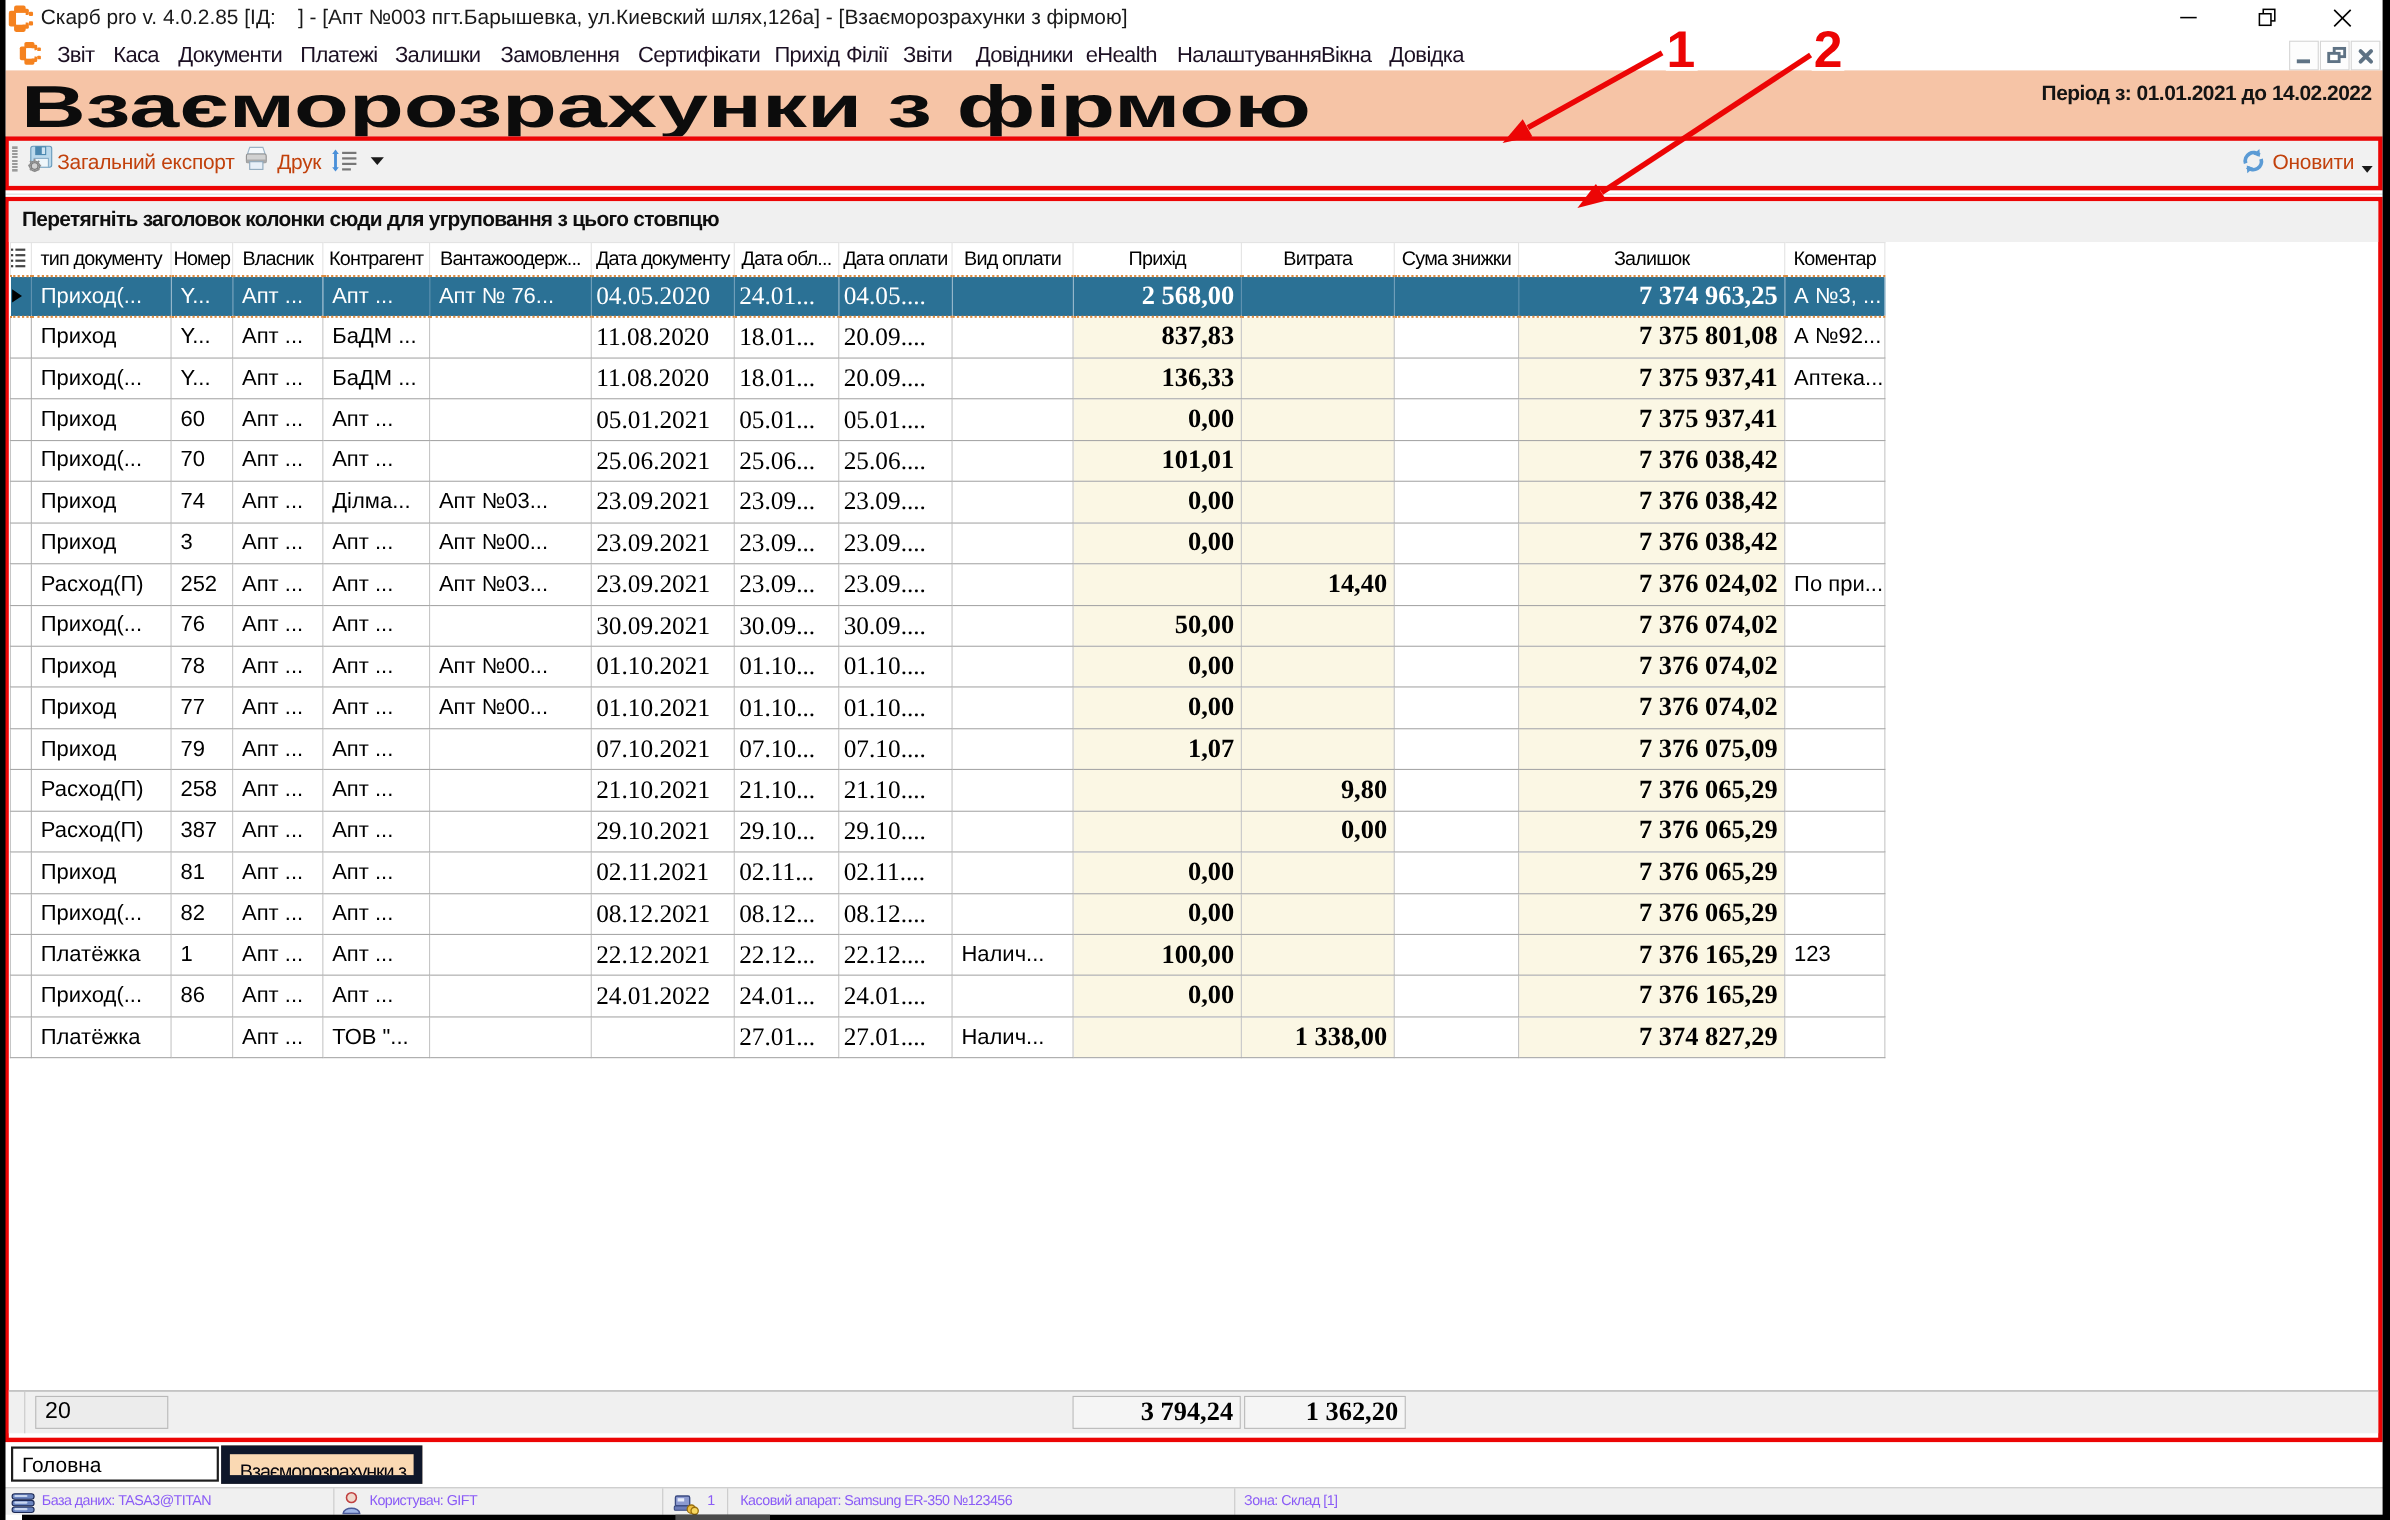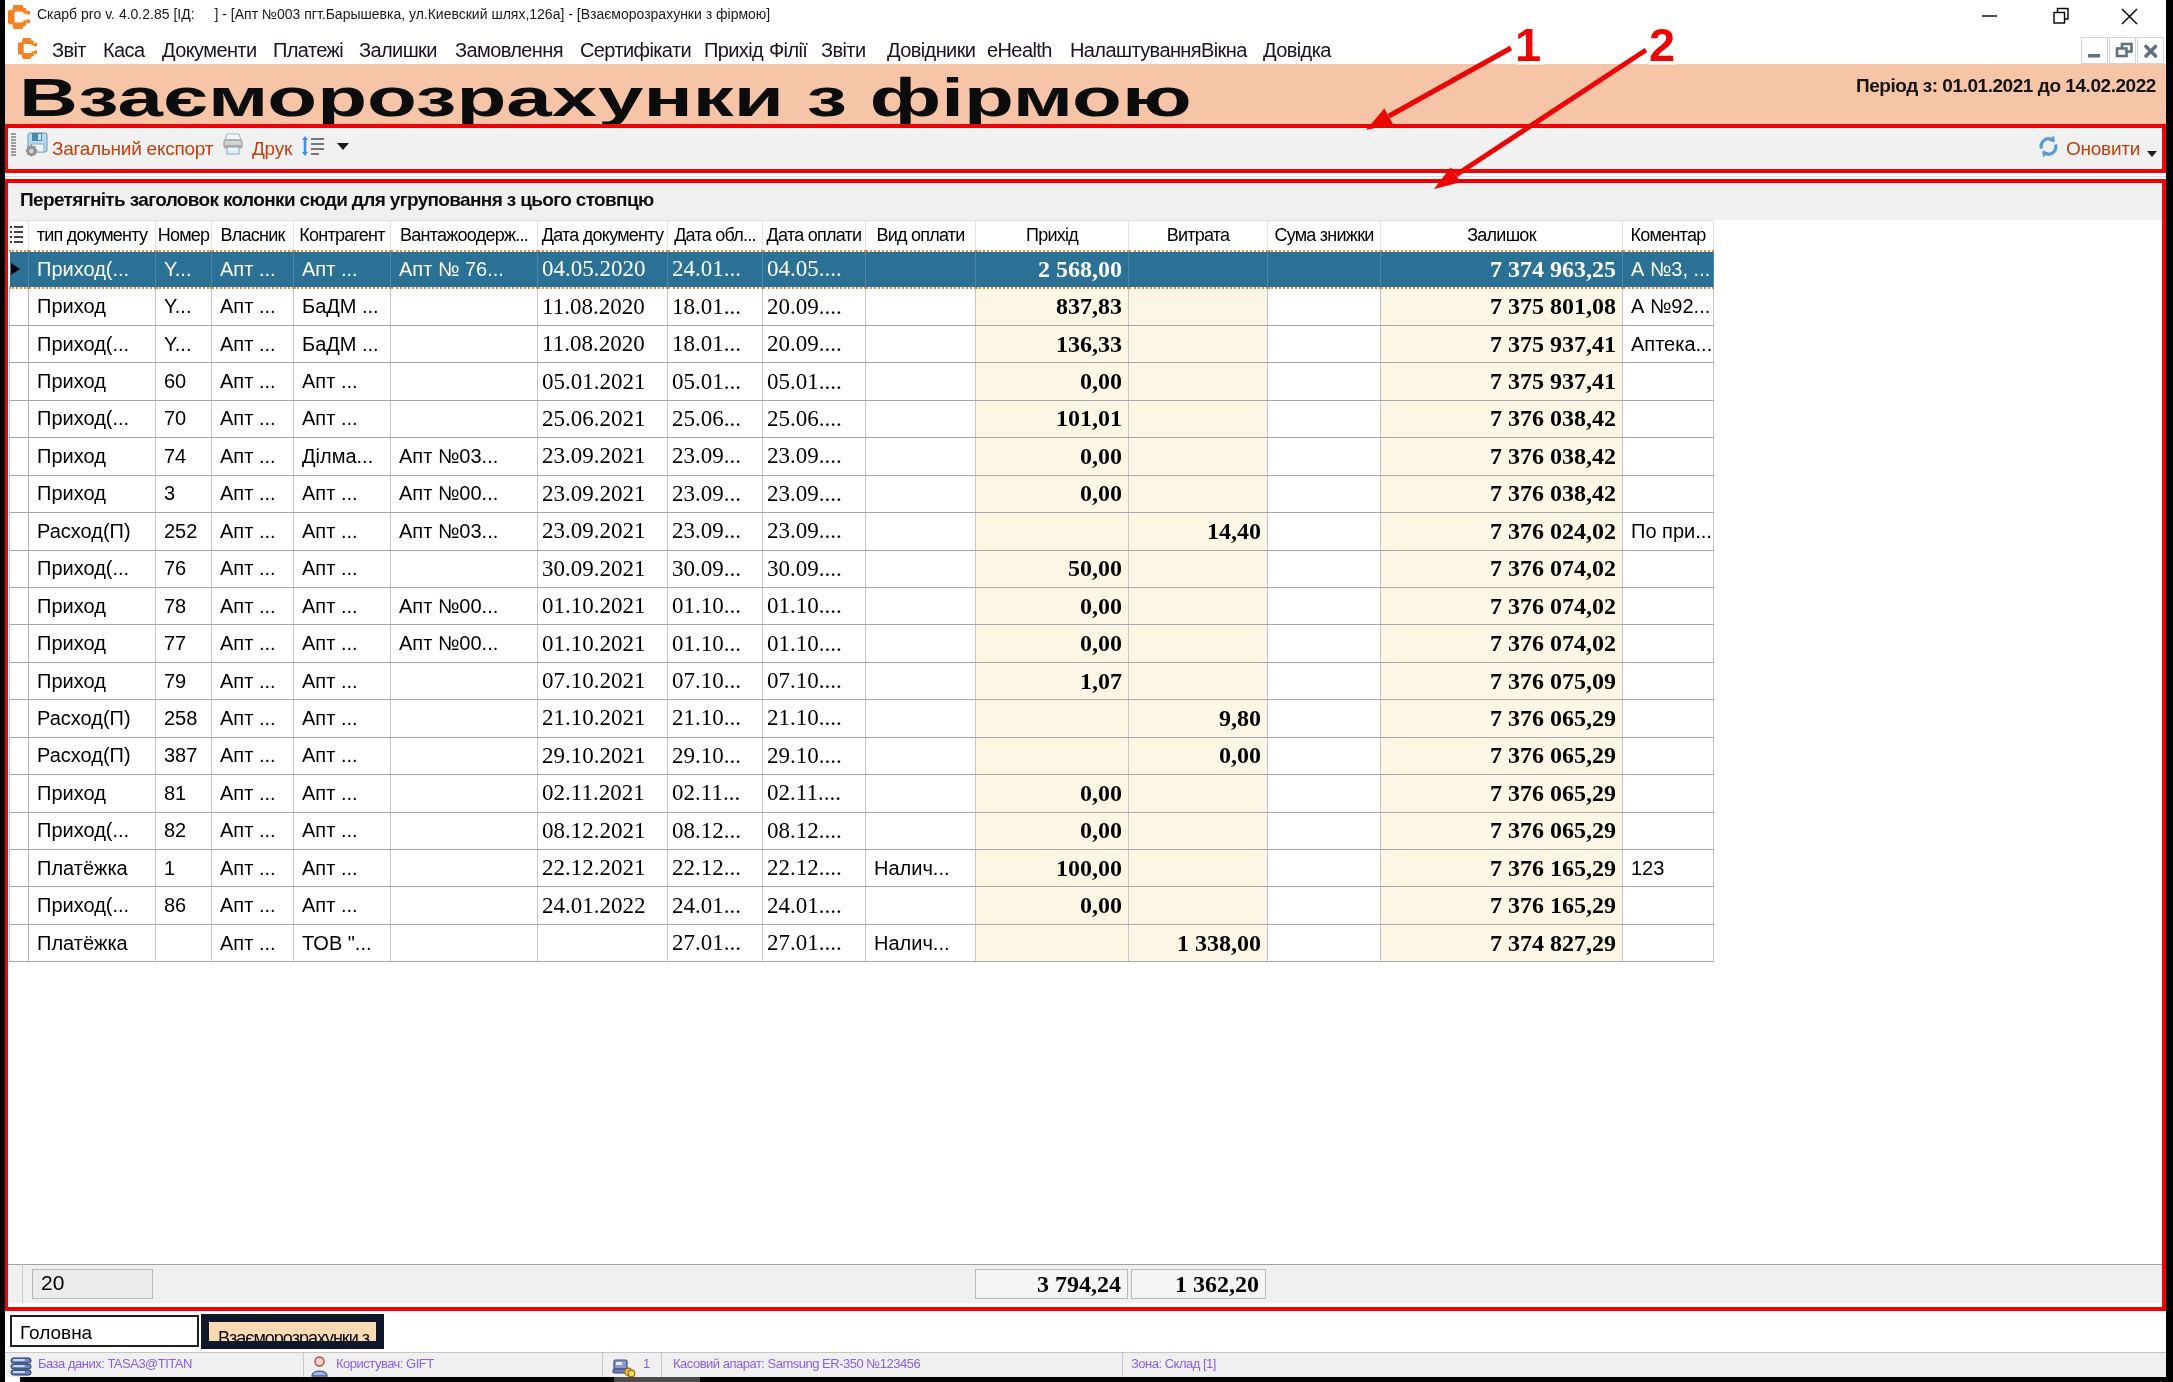--- a/index.html
+++ b/index.html
@@ -2,21 +2,21 @@
 <html><head><meta charset="utf-8"><style>
 *{margin:0;padding:0;box-sizing:border-box}
 html,body{width:2173px;height:1382px;background:#fff;font-family:"Liberation Sans",sans-serif;overflow:hidden;position:relative}
 .abs{position:absolute}
 
 #edgeL{left:0;top:0;width:5px;height:1382px;background:#000}
 #edgeR{left:2166px;top:0;width:7px;height:1382px;background:#000}
 #edgeB{left:20px;top:1377px;width:2153px;height:5px;background:#000}
 #edgeB2{left:614px;top:1377px;width:86px;height:5px;background:#4a4a4a}
 
-#title{left:37px;top:6px;font-size:14px;color:#191919;white-space:nowrap}
+#title{left:37px;top:6px;font-size:19px;color:#191919;white-space:nowrap}
 .idgap{display:inline-block;width:20px}
 
 
 .mi{position:absolute;top:39px;font-size:20px;color:#1c1023;white-space:nowrap;letter-spacing:-0.6px}
 
 #banner{left:5px;top:64px;width:2161px;height:61px;background:#F6C4A6}
 #h1{left:19px;top:66px;font-size:54px;font-weight:bold;color:#0c0c0c;white-space:nowrap;transform:scaleX(1.512);transform-origin:0 0}
 #period{left:1856px;top:75px;font-size:19px;font-weight:bold;color:#141414;white-space:nowrap;letter-spacing:-0.45px}
 
 #rb1{left:4px;top:124px;width:2162px;height:49px;border:4.5px solid #EC0505;background:#F1F1F1}
@@ -545,21 +545,21 @@
       <rect x="0" y="1" width="2" height="2"></rect>
       <rect x="0" y="6" width="2" height="2"></rect>
       <rect x="0" y="11" width="2" height="2"></rect>
       <rect x="0" y="16" width="2" height="2"></rect>
     </g>
 </svg>
 <div class="abs" id="sumrow"></div>
 <div class="abs" id="sumdiv"></div>
 <div class="abs" id="sum20">20</div>
 <div class="sumcell" style="left:975px;width:153px">3 794,24</div>
-<div class="sumcell" style="left:1131px;width:135px">1 362,20</div>
+<div class="sumcell" style="left:1131px;width:147px">1 362,20</div>
 <div class="abs" id="tab1">Головна</div>
 <div class="abs" id="tab2">Взаєморозрахунки з&nbsp; ...</div>
 <div class="abs" id="status"></div>
 <div class="sep" style="left:303px"></div>
 <div class="sep" style="left:602px"></div>
 <div class="sep" style="left:661px"></div>
 <div class="sep" style="left:1122px"></div>
 <svg class="abs" style="left:10px;top:1357px" width="22" height="19" viewBox="0 0 22 19">
 <g fill="#6B85C0" stroke="#1d2a55" stroke-width="1">
 <rect x="1" y="1" width="20" height="5" rx="2.5"></rect>

